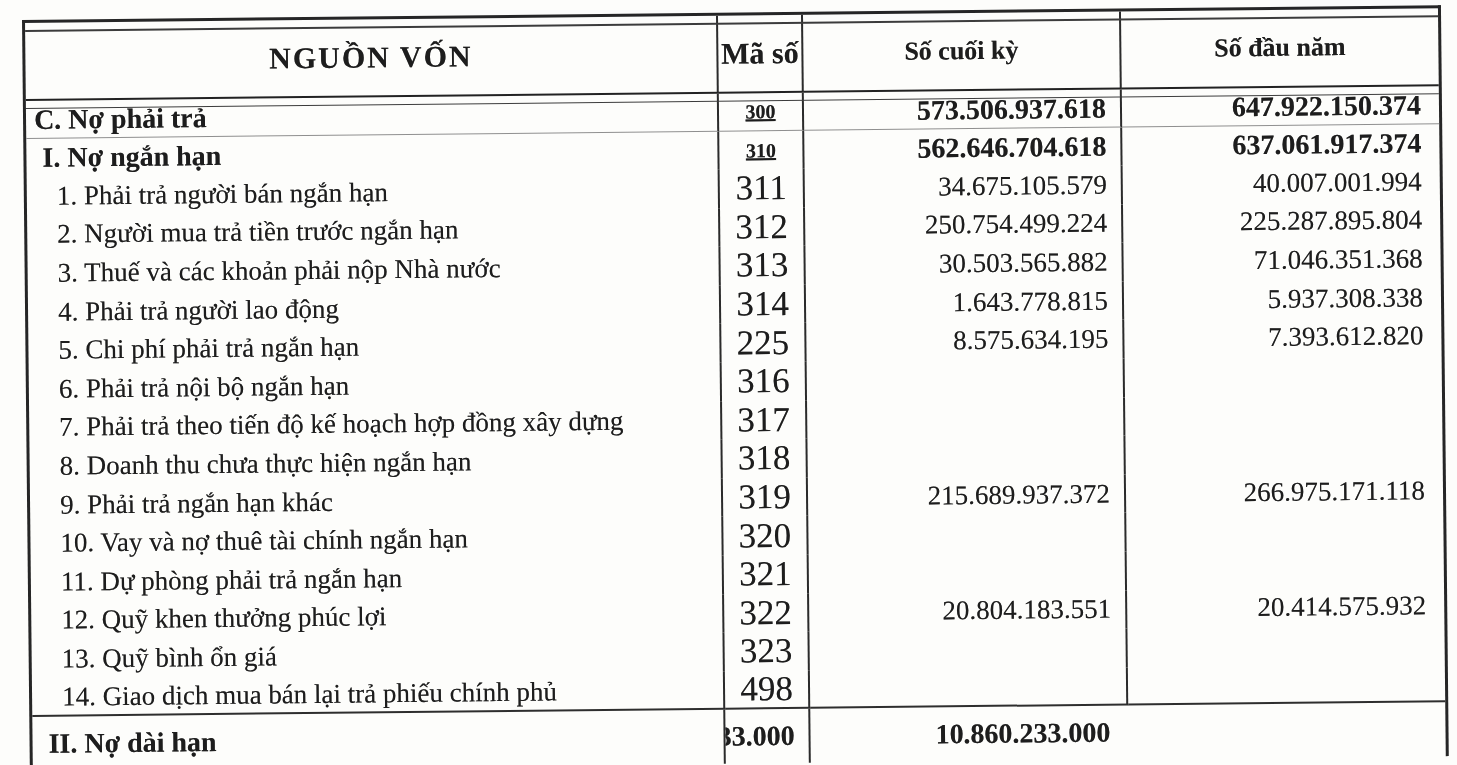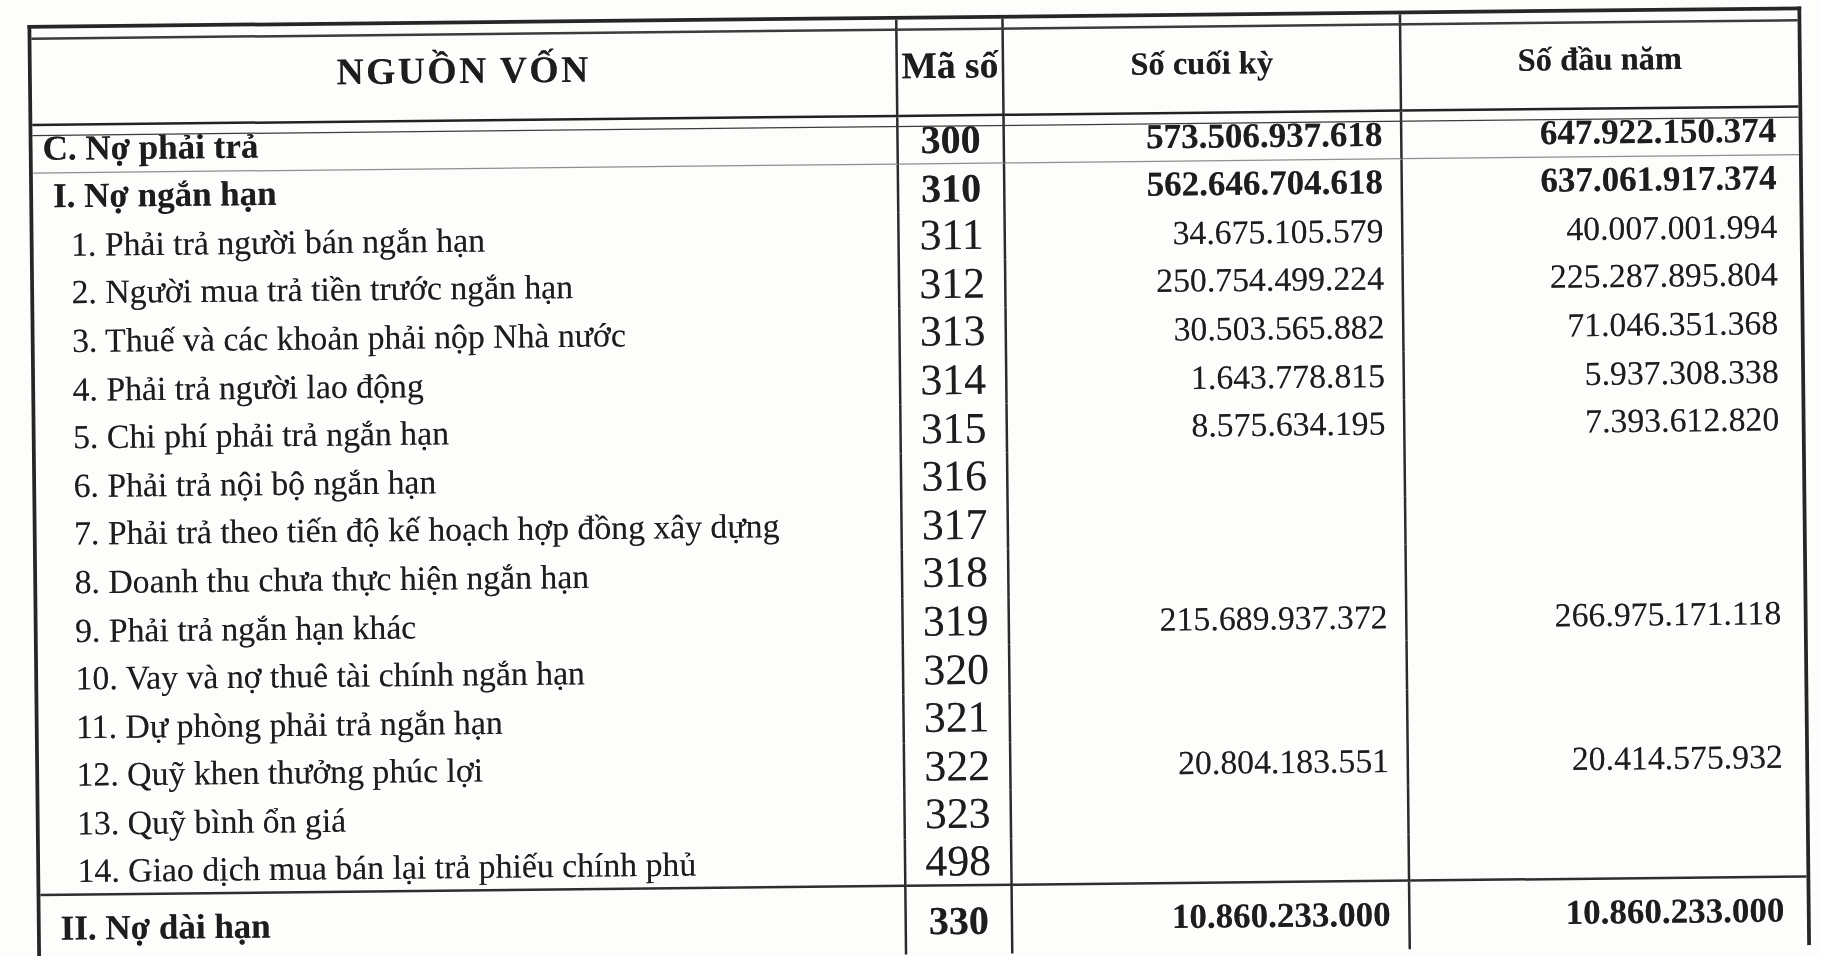--- a/index.html
+++ b/index.html
@@ -28,21 +28,21 @@
   .hd{justify-content:center;font-weight:700;height:78px;border-bottom:2px solid #222;}
   .hd-name{font-size:30px;letter-spacing:2px;}
   .hd-code{font-size:30px;}
   .hd-num{font-size:26px;}
   
   .lab{font-size:27px;}
   .code{justify-content:center;font-size:35px;}
   .num{justify-content:flex-end;font-size:27px;padding-right:14px;}
   .num2{padding-right:18px;}
   .b{font-weight:700;font-size:28px;}
-  .b.code{font-size:32px;}
+  .b.code{font-size:20px;text-decoration:underline;}
   .ind0{padding-left:8px;}
   .ind1{padding-left:16px;}
   .ind2{padding-left:30px;}
   .h38{height:38px;}
   .hitem{height:38.6px;}
   .hlast{height:54px;}
   .bb1{border-bottom:1.6px solid #8f8f8f;}
   .bb2{border-bottom:2.4px solid #2e2e2e;}
   
   .hl{position:absolute;left:0;right:0;height:1.5px;background:#3c3c3c;pointer-events:none;}
@@ -80,21 +80,21 @@
       <div class="c num num2 hitem">225.287.895.804</div>
       <div class="c v lab ind2 hitem">3. Thuế và các khoản phải nộp Nhà nước</div>
       <div class="c v code hitem">313</div>
       <div class="c v num hitem">30.503.565.882</div>
       <div class="c num num2 hitem">71.046.351.368</div>
       <div class="c v lab ind2 hitem">4. Phải trả người lao động</div>
       <div class="c v code hitem">314</div>
       <div class="c v num hitem">1.643.778.815</div>
       <div class="c num num2 hitem">5.937.308.338</div>
       <div class="c v lab ind2 hitem">5. Chi phí phải trả ngắn hạn</div>
-      <div class="c v code hitem">315</div>
+      <div class="c v code hitem">225</div>
       <div class="c v num hitem">8.575.634.195</div>
       <div class="c num num2 hitem">7.393.612.820</div>
       <div class="c v lab ind2 hitem">6. Phải trả nội bộ ngắn hạn</div>
       <div class="c v code hitem">316</div>
       <div class="c v num hitem"></div>
       <div class="c num num2 hitem"></div>
       <div class="c v lab ind2 hitem">7. Phải trả theo tiến độ kế hoạch hợp đồng xây dựng</div>
       <div class="c v code hitem">317</div>
       <div class="c v num hitem"></div>
       <div class="c num num2 hitem"></div>
@@ -120,17 +120,16 @@
       <div class="c num num2 hitem">20.414.575.932</div>
       <div class="c v lab ind2 hitem">13. Quỹ bình ổn giá</div>
       <div class="c v code hitem">323</div>
       <div class="c v num hitem"></div>
       <div class="c num num2 hitem"></div>
       <div class="c v lab ind2 hitem bb2">14. Giao dịch mua bán lại trả phiếu chính phủ</div>
       <div class="c v code hitem bb2">498</div>
       <div class="c v num hitem bb2"></div>
       <div class="c num num2 hitem bb2"></div>
       <div class="c v lab ind1 hlast b">II. Nợ dài hạn</div>
-      <div class="c v code hlast b">330</div>
       <div class="c v num hlast b">10.860.233.000</div>
       <div class="c num num2 hlast b">10.860.233.000</div>
     </div>
 </div>
 
 </body></html>

